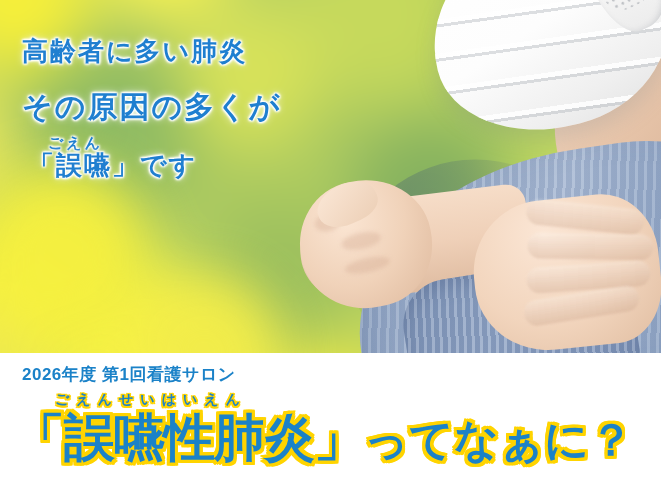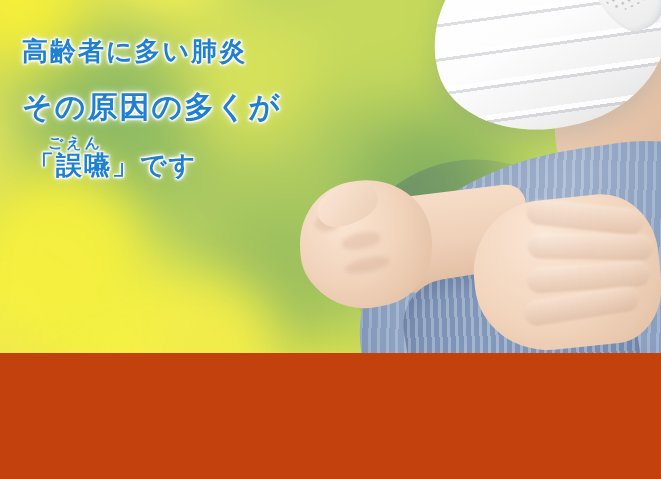--- a/index.html
+++ b/index.html
@@ -382,14 +382,19 @@
 
     <div class="lead lead-line1">高齢者に多い肺炎</div>
     <div class="lead lead-line2">その原因の多くが</div>
 
     <div class="lead-line3-wrap">
       <div class="ruby-top">ごえん</div>
       <div class="lead-line3">「誤嚥」です</div>
     </div>
   </div>
 
+  <div class="band">
+    <div class="event-line">2026年度 第1回看護サロン</div>
+    <div class="ruby-bottom">ごえんせいはいえん</div>
+    <div class="main-title"><span>「誤嚥性肺炎」</span><span class="title-sub">ってなぁに？</span></div>
+  </div>
 
 </div>
 
 </body></html>

